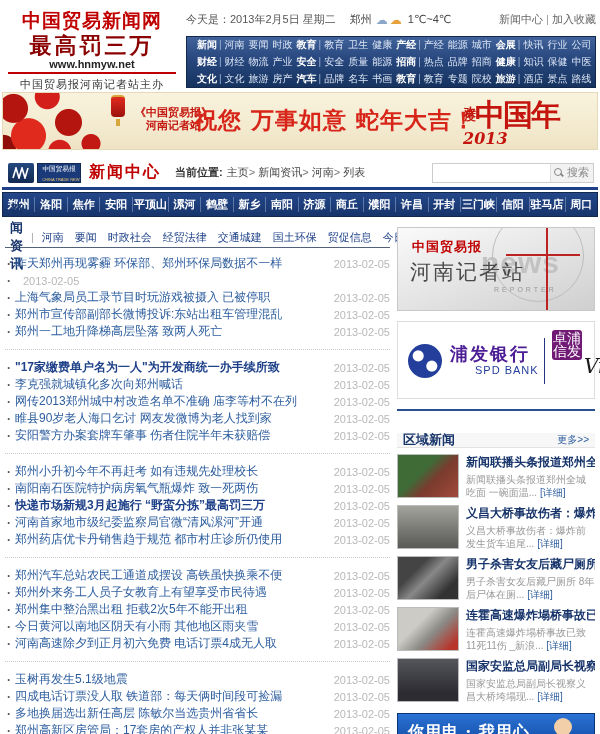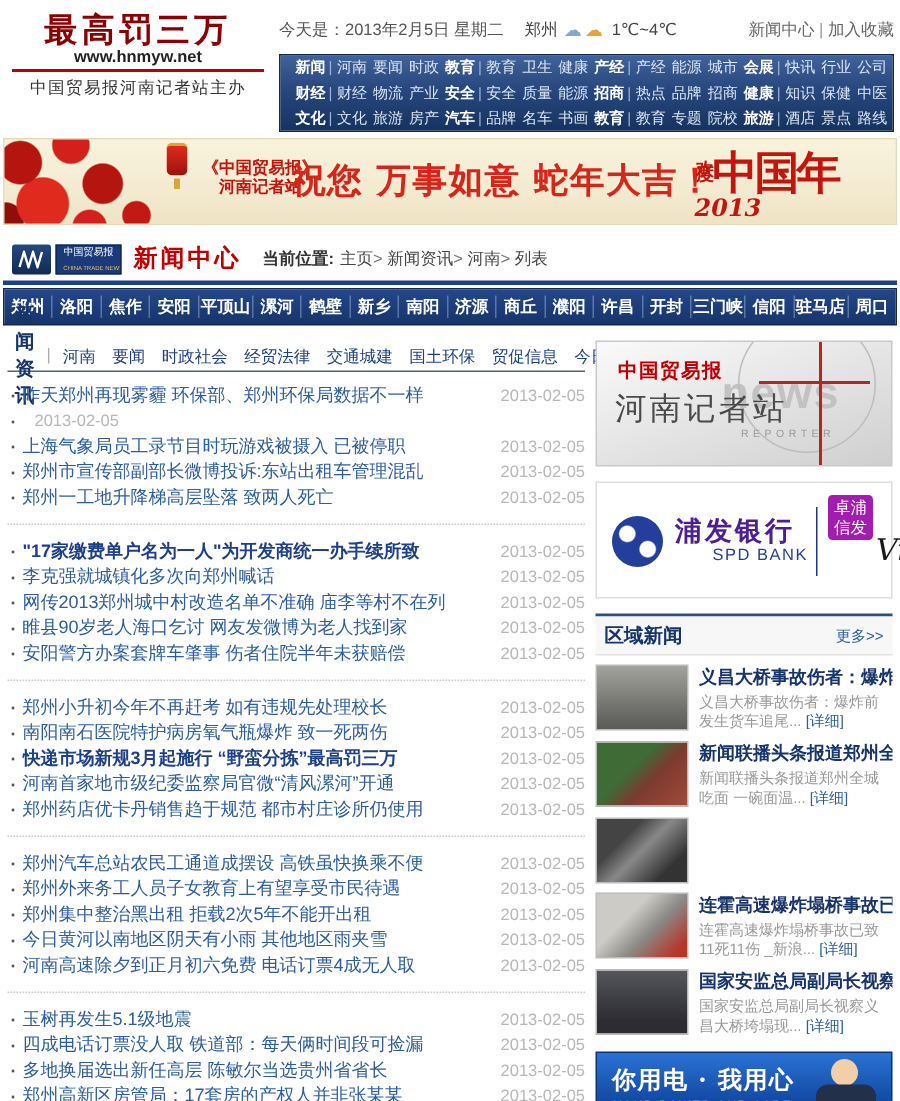--- a/index.html
+++ b/index.html
@@ -103,25 +103,25 @@
   .rb-line1 { position:absolute; left:14px; top:10px; color:#c00000; font-size:13px; font-weight:bold; letter-spacing:1px; }
   .rb-line2 { position:absolute; left:12px; top:30px; color:#4a4a4a; font-size:21px; letter-spacing:2px; font-weight:500; }
   .rb-line3 { position:absolute; left:96px; top:58px; color:#9a9a9a; font-size:7px; letter-spacing:3px; }
 
   .spd-box { position:relative; height:78px; border:1px solid #ddd; background:#fff; cursor:pointer; }
   .spd-logo { position:absolute; left:10px; top:22px; width:34px; height:34px; border-radius:50%; background:#233f9b;
     background:radial-gradient(circle at 30% 35%, #fff 0 5px, transparent 6px), radial-gradient(circle at 70% 65%, #fff 0 5px, transparent 6px), #233f9b; }
   .spd-cn { position:absolute; left:52px; top:20px; color:#4c1d95; font-size:18px; font-weight:bold; letter-spacing:2px; }
   .spd-en { position:absolute; left:53px; top:42px; color:#233f9b; font-size:11px; font-weight:normal; letter-spacing:1px;margin-left:24px; }
   .spd-divider { position:absolute; left:146px; top:16px; width:1px; height:46px; background:#23337f; }
-  .spd-seal { position:absolute; left:154px; top:8px; width:30px; height:30px; background:#a21caf; border-radius:3px; color:#fff; font-size:11px; line-height:13px; text-align:center; padding-top:2px; font-family:"DejaVu Serif",serif; }
+  .spd-seal { position:absolute; left:154px; top:8px; width:30px; height:30px; background:#701a75; border-radius:3px; color:#fff; font-size:14px; line-height:13px; text-align:center; padding-top:2px; font-family:"DejaVu Serif",serif; }
   .spd-vip { position:absolute; left:150px; top:32px; color:#1a1a1a; font-size:20px; font-style:italic; font-family:"DejaVu Serif","Liberation Serif",serif;margin-left:36px; }
 
   .regional-box { border-top:2px solid #2a4f8f; }
-  .regional-head { display:flex; align-items:center; height:26px; background:#f7f7f7; border-bottom:1px solid #e3e3e3; padding:0 6px; }
+  .regional-head { display:flex; align-items:center; height:15px; background:#f7f7f7; border-bottom:1px solid #e3e3e3; padding:0 6px;margin-top:22px; }
   .regional-title { color:#17346b; font-size:13px; font-weight:bold; }
   .regional-more { margin-left:auto; color:#2c5d9e; font-size:10px; cursor:pointer; }
   .reg-item { display:flex; margin-top:6px; cursor:pointer; }
   .thumb { width:62px; height:44px; flex:none; margin-right:7px; border:1px solid #bbb; }
   .t1 { background:linear-gradient(135deg,#3f6b37 0 40%,#7a3b2e 60%,#a24a3a); }
   .t2 { background:linear-gradient(180deg,#a3a39e,#6e6e6a 70%,#5a5a56); }
   .t3 { background:linear-gradient(135deg,#444 0 30%,#888 50%,#333 80%); }
   .t4 { background:linear-gradient(135deg,#cdcbc5 0 35%,#8a8884 60%,#b8352a 90%); }
   .t5 { background:linear-gradient(180deg,#55555c,#2c2c32 80%); }
   .reg-text { flex:1; overflow:hidden; }
@@ -137,20 +137,21 @@
   .pa-body { position:absolute; left:2px; top:17px; width:40px; height:32px; border-radius:8px 8px 0 0; background:#23304a; }
   .pa-heart { position:absolute; left:15px; top:26px; color:#fff; font-size:13px; }
 </style>
 </head>
 <body>
 
 <div class="page">
 
   <div class="header">
     <div class="logo-block">
+      <div class="logo-title">中国贸易新闻网</div>
       <div class="logo-sub">最高罚三万</div>
       <div class="logo-url">www.hnmyw.net</div>
       <div class="logo-caption">中国贸易报河南记者站主办</div>
     </div>
 
     <div class="topbar">
       <span class="date">今天是：2013年2月5日 星期二</span>
       <span class="city">郑州</span>
       <span class="wicon c1">☁</span>
       <span class="wicon c2">☁</span>
@@ -200,20 +201,25 @@
     <div class="press-box">
       <span class="press-cn">中国贸易报</span>
       <span class="press-en">CHINA TRADE NEWS</span>
     </div>
     <span class="nc-title">新闻中心</span>
     <span class="crumb-label">当前位置:</span>
     <span class="crumb">主页</span>
     <span class="crumb">新闻资讯</span>
     <span class="crumb">河南</span>
     <span class="crumb">列表</span>
+    <div class="search-box">
+      <input class="search-input" style="">
+      <span class="mag-icon"></span>
+      <span class="search-label">搜索</span>
+    </div>
   </div>
 
   <div class="city-nav">
     <span class="city-item">郑州</span>
     <span class="city-item">洛阳</span>
     <span class="city-item">焦作</span>
     <span class="city-item">安阳</span>
     <span class="city-item">平顶山</span>
     <span class="city-item">漯河</span>
     <span class="city-item">鹤壁</span>
@@ -399,35 +405,39 @@
         <div class="spd-seal">卓浦信发</div>
         <span class="spd-vip">Vip</span>
       </div>
 
       <div class="side-box regional-box">
         <div class="regional-head">
           <span class="regional-title">区域新闻</span>
           <span class="regional-more">更多&gt;&gt;</span>
         </div>
         <div class="reg-item">
+          <div class="thumb t1"></div>
+          <div class="reg-text">
+              <div class="reg-title">新闻联播头条报道郑州全</div>
+            <div class="reg-desc"><span>新闻联播头条报道郑州全城吃面 一碗面温...</span> <span class="detail">[详细]</span></div>
+            </div>
+        </div>
+        <div class="reg-item">
           <div class="thumb t2"></div>
           <div class="reg-text">
               <div class="reg-title">义昌大桥事故伤者：爆炸</div>
             <div class="reg-desc"><span>义昌大桥事故伤者：爆炸前发生货车追尾...</span> <span class="detail">[详细]</span></div>
             </div>
         </div>
         <div class="reg-item">
-          <div class="thumb t1"></div>
+          <div class="thumb t3"></div>
           <div class="reg-text">
-              <div class="reg-title">新闻联播头条报道郑州全</div>
-            <div class="reg-desc"><span>新闻联播头条报道郑州全城吃面 一碗面温...</span> <span class="detail">[详细]</span></div>
+              <div class="reg-title">男子杀害女友后藏尸厕所</div>
+            <div class="reg-desc"><span>男子杀害女友后藏尸厕所 8年后尸体在厕...</span> <span class="detail">[详细]</span></div>
             </div>
-        </div>
-        <div class="reg-item">
-          <div class="thumb t3"></div>
         </div>
         <div class="reg-item">
           <div class="thumb t4"></div>
           <div class="reg-text">
               <div class="reg-title">连霍高速爆炸塌桥事故已</div>
             <div class="reg-desc"><span>连霍高速爆炸塌桥事故已致11死11伤 _新浪...</span> <span class="detail">[详细]</span></div>
             </div>
         </div>
         <div class="reg-item">
           <div class="thumb t5"></div>

